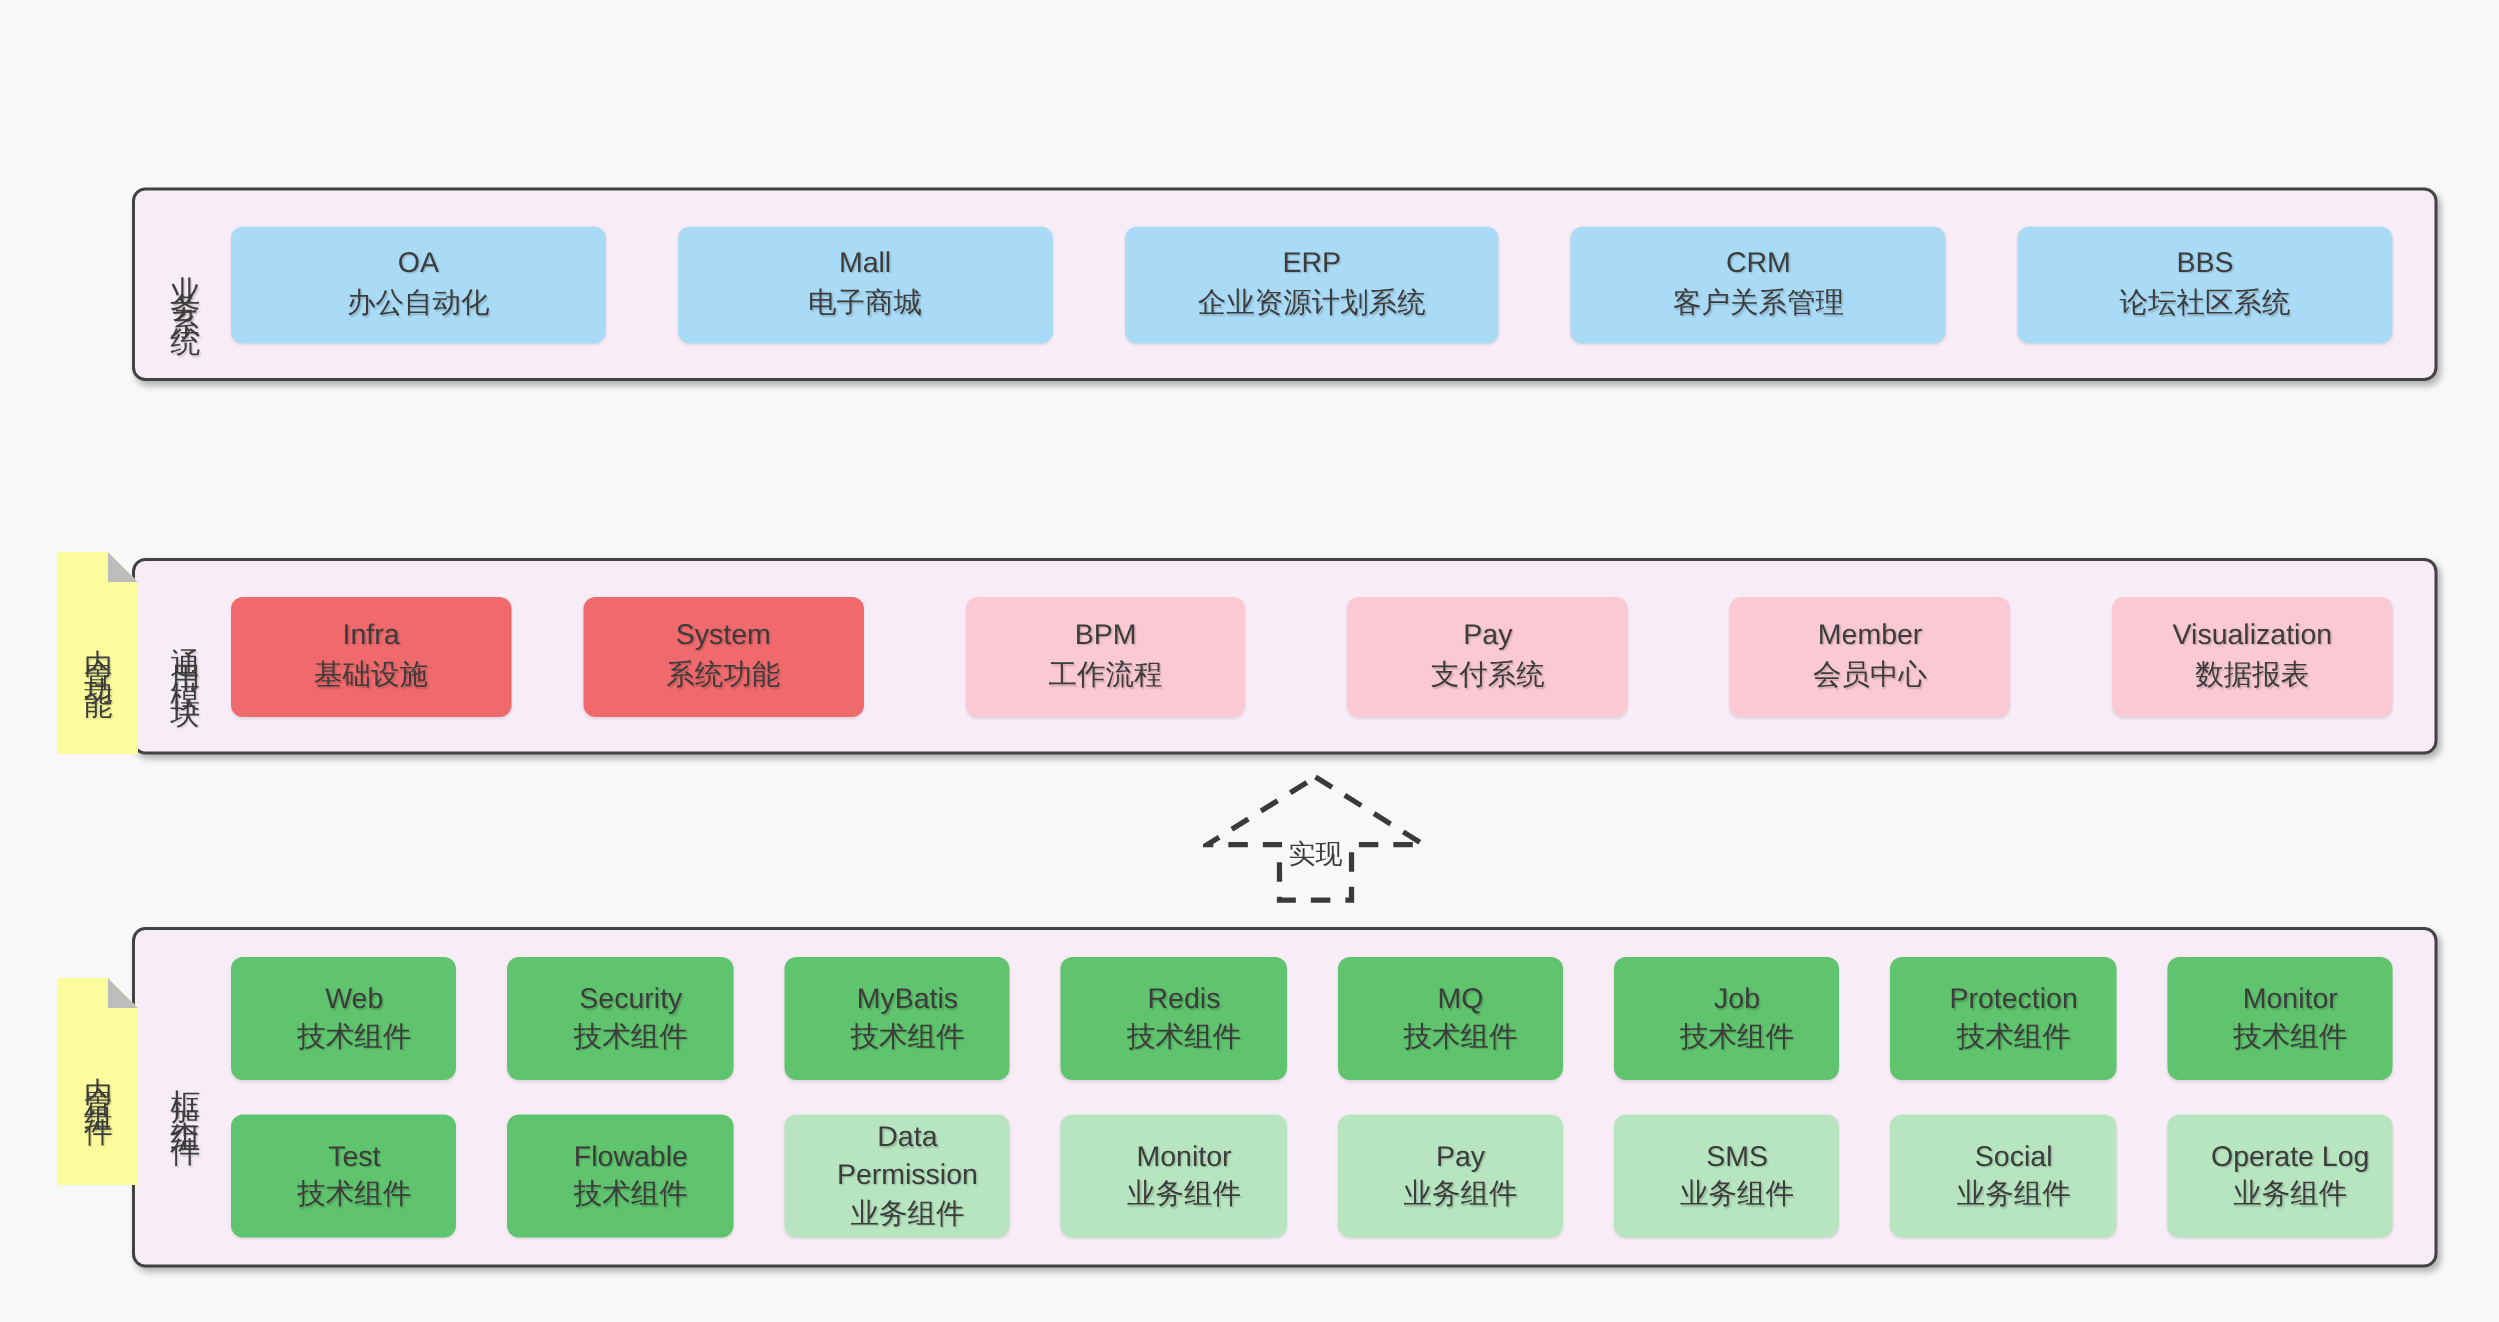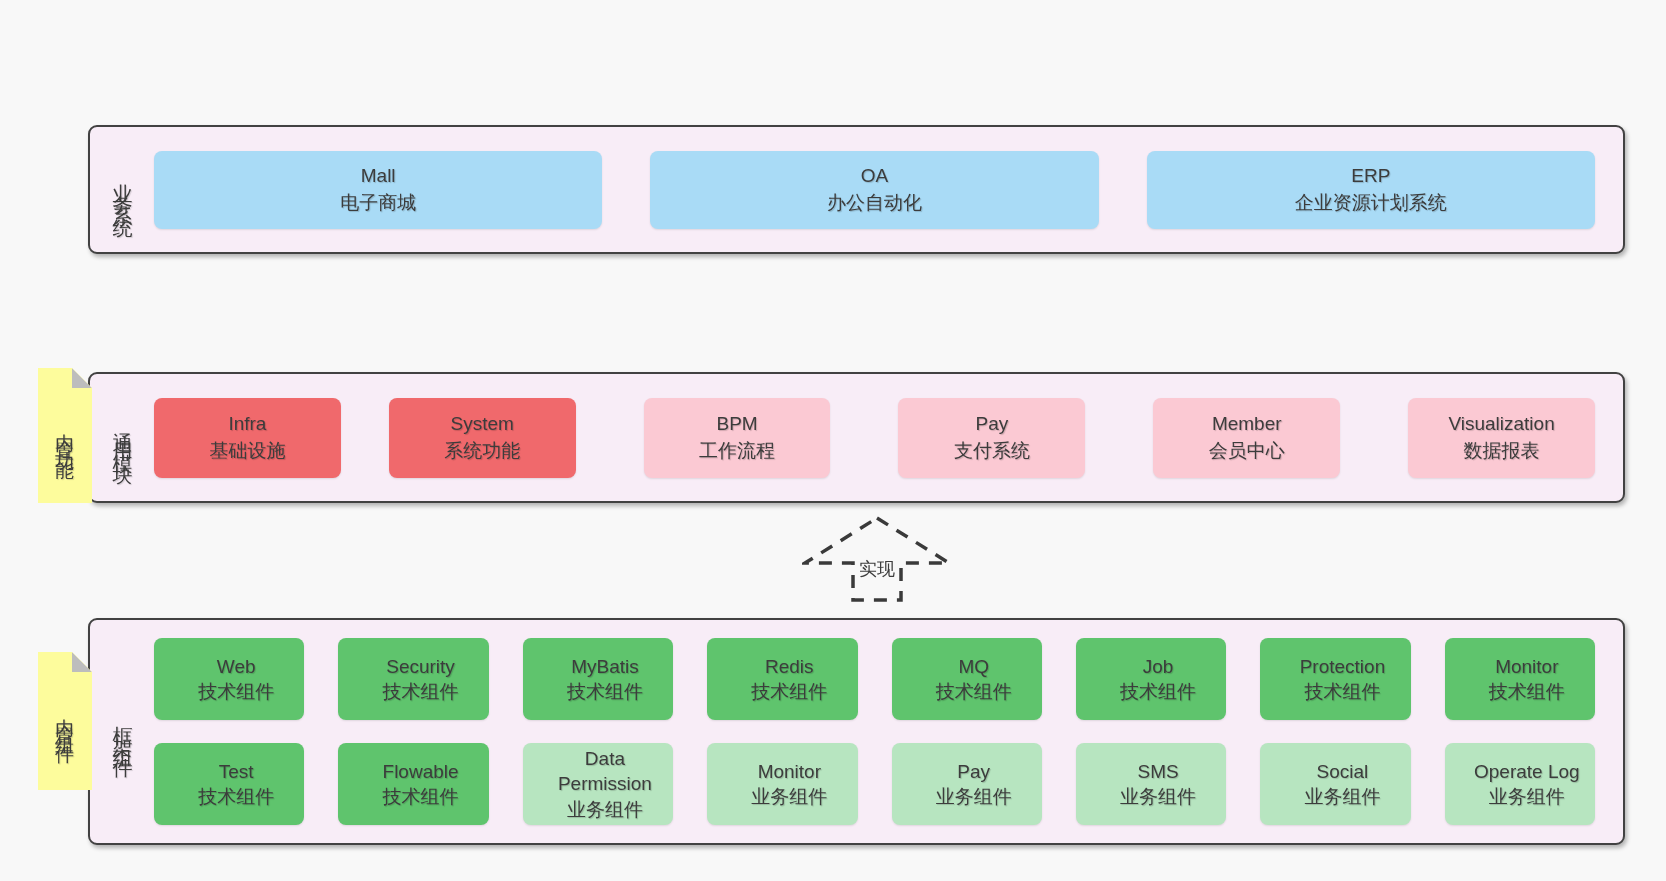--- a/index.html
+++ b/index.html
@@ -82,30 +82,38 @@
 </style>
 </head>
 <body>
 
 <div class="canvas">
 
   <section class="panel panel-business">
     <div class="v-label">业务系统</div>
     <div class="boxes6">
       <div class="box blue">
+        <div>OA</div>
+        <div>办公自动化</div>
+      </div>
+      <div class="box blue">
         <div>Mall</div>
         <div>电子商城</div>
       </div>
       <div class="box blue">
-        <div>OA</div>
-        <div>办公自动化</div>
-      </div>
-      <div class="box blue">
         <div>ERP</div>
         <div>企业资源计划系统</div>
+      </div>
+      <div class="box blue">
+        <div>CRM</div>
+        <div>客户关系管理</div>
+      </div>
+      <div class="box blue">
+        <div>BBS</div>
+        <div>论坛社区系统</div>
       </div>
     </div>
   </section>
 
 
   <div class="sticky sticky-1">
     <span class="v-label">内置功能</span>
   </div>
   <section class="panel panel-modules">
     <div class="v-label">通用模块</div>

